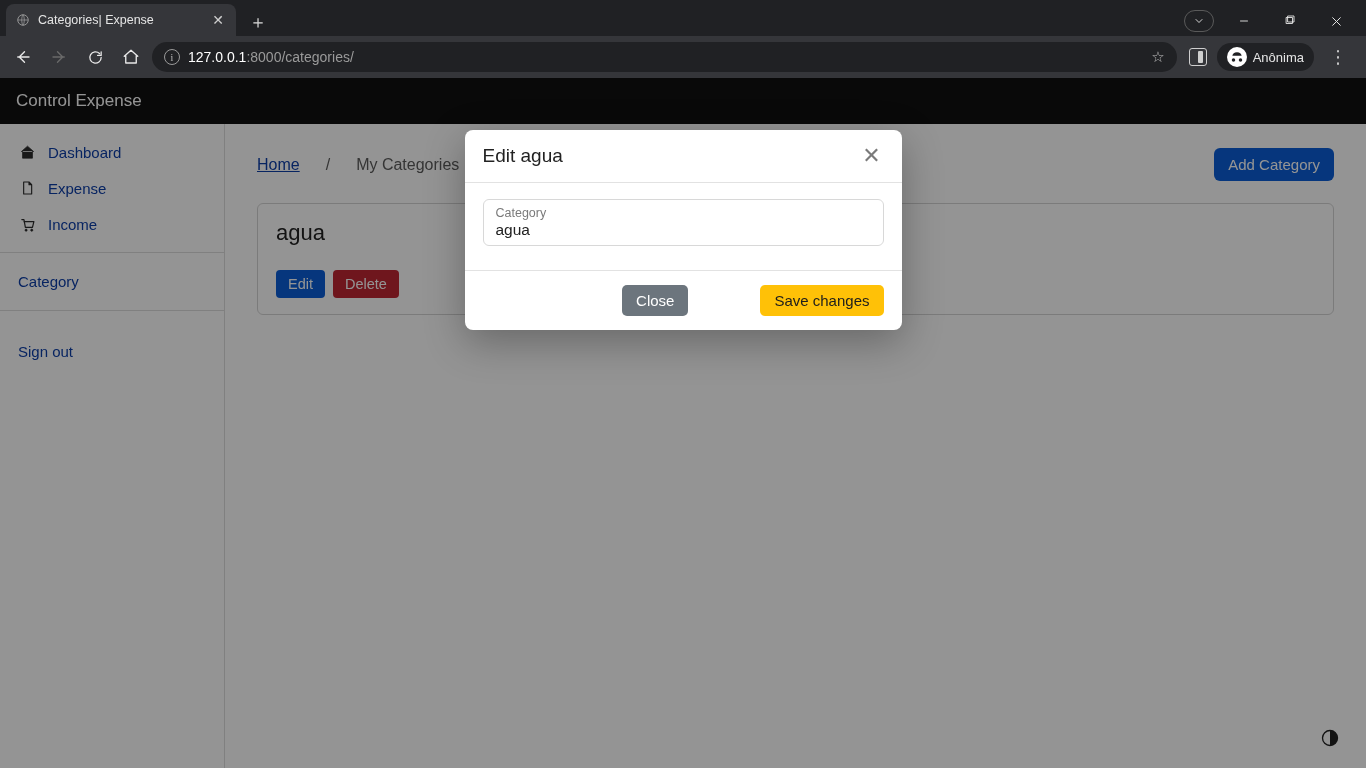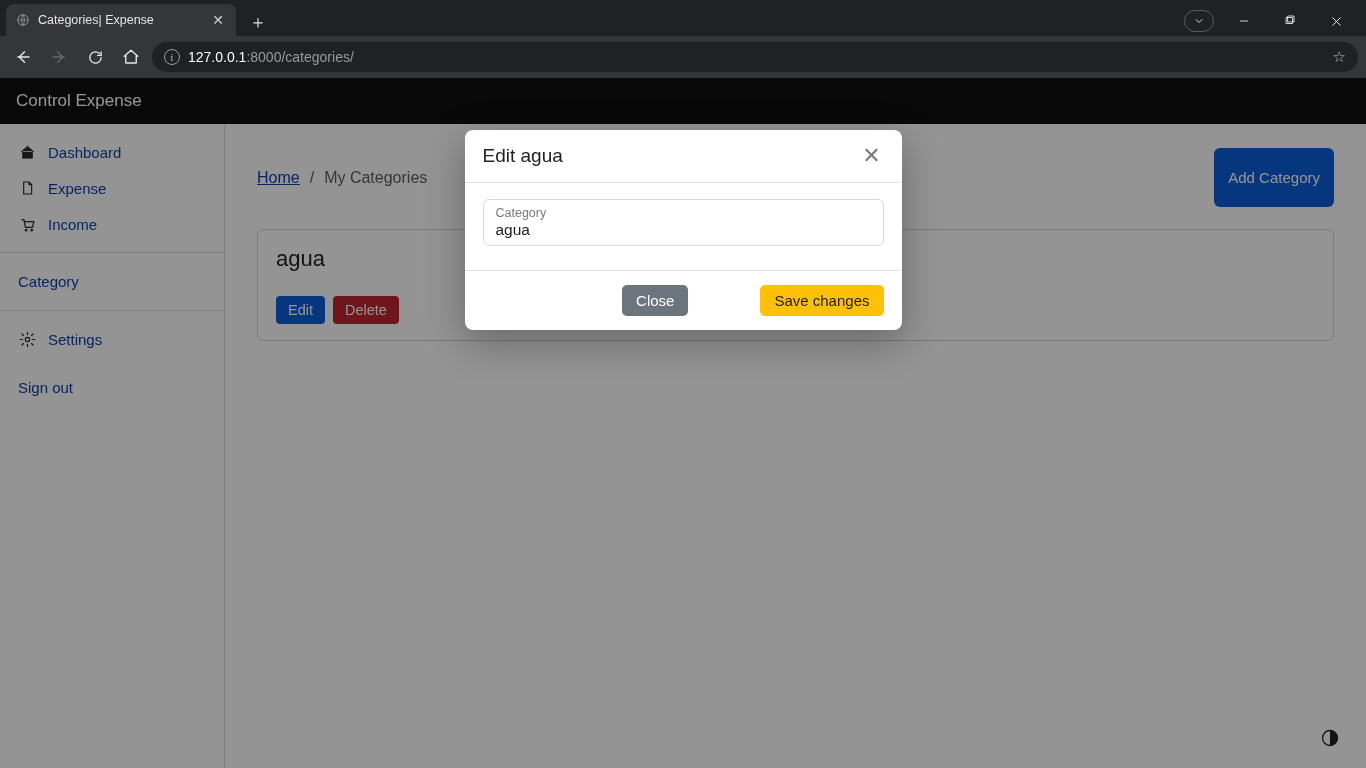--- a/index.html
+++ b/index.html
@@ -44,23 +44,23 @@
   .sidebar { width:225px; border-right:1px solid #dcdcdc; background:#fff; display:flex; flex-direction:column; font-size:15px; }
   .sidegroup { padding: 10px 0; border-bottom:1px solid #dcdcdc; }
   .sidegroup.noborder { border-bottom:none; }
   .sideitem { display:flex; align-items:center; gap:12px; padding:9px 18px; color:#0d3ea8; cursor:pointer; }
   .sideitem .ic { width:18px; height:18px; display:flex; align-items:center; justify-content:center; }
   .sideitem.plain { color:#0d3ea8; padding:10px 18px; }
   .sideitem .ic svg { stroke:#2b2b2b; }
 
   .main { flex:1; padding: 24px 32px; position:relative; }
   .pagehead { display:flex; align-items:center; justify-content:space-between; }
-  .breadcrumb { display:flex; align-items:center; gap:10px; font-size:16px; color:#5c5c5c; }
+  .breadcrumb { display:flex; align-items:center; gap:26px; font-size:16px; color:#5c5c5c; }
   .breadcrumb a { color:#0d3ea8; text-decoration: underline; cursor:pointer; }
-  .addbtn { background:#0b5ed7; color:#fff; border:none; border-radius:6px; padding:21px 14px; font-size:15px; cursor:pointer; }
+  .addbtn { background:#0b5ed7; color:#fff; border:none; border-radius:6px; padding:8px 14px; font-size:15px; cursor:pointer; }
 
   .card { margin-top: 22px; border:1px solid #d5d5d5; border-radius:6px; padding:16px 18px; }
   .card h3 { font-size:22px; font-weight:500; color:#222; margin-bottom:10px; }
   .card .actions { display:flex; gap:8px; }
   .btn { border:none; border-radius:4px; padding:6px 12px; font-size:14.5px; color:#fff; cursor:pointer;margin-top:14px; }
   .btn-primary { background:#0b5ed7; }
   .btn-danger { background:#c02632; }
 
   
   .backdrop { position:absolute; inset:0; background:rgba(0,0,0,0.42); z-index:10; }
@@ -145,20 +145,32 @@
           <path class="strokew" d="M3 11l9-8 9 8M5 10v10h14V10"></path>
         </svg>
     </div>
     <div class="omnibox">
       <span class="info">i</span>
       <span>
         <span class="host">127.0.0.1</span><span class="path">:8000</span><span class="path">/categories/</span>
       </span>
       <span class="star">☆</span>
     </div>
+    <div class="rightcluster">
+      <div class="panelicon"></div>
+      <div class="incognito">
+        <span class="mask">
+          <svg viewBox="0 0 24 24">
+              <path d="M4 10c1-4 3-6 8-6s7 2 8 6H4zm2 4a3 3 0 1 0 0 6 3 3 0 0 0 0-6zm12 0a3 3 0 1 0 0 6 3 3 0 0 0 0-6zM9 17h6" fill="#202124"></path>
+            </svg>
+        </span>
+        <span>Anônima</span>
+      </div>
+      <div class="kebab">⋮</div>
+    </div>
   </div>
 </div>
 
 <div class="viewport">
   <div class="app">
     <div class="appheader">
       <span>Control Expense</span>
     </div>
     <div class="appbody">
 
@@ -190,29 +202,20 @@
             </span>
             <span>Income</span>
           </div>
         </div>
         <div class="sidegroup">
           <div class="sideitem plain">
             <span>Category</span>
           </div>
         </div>
         <div class="sidegroup noborder">
-          <div class="sideitem">
-            <span class="ic">
-              <svg width="17" height="17" viewBox="0 0 24 24">
-                  <circle cx="12" cy="12" r="3" class="stroke"></circle>
-                  <path class="stroke" d="M12 2v3M12 19v3M4.2 4.2l2.1 2.1M17.7 17.7l2.1 2.1M2 12h3M19 12h3M4.2 19.8l2.1-2.1M17.7 6.3l2.1-2.1"></path>
-                </svg>
-            </span>
-            <span>Settings</span>
-          </div>
           <div class="sideitem plain" style="margin-top:12px;">
             <span>Sign out</span>
           </div>
         </div>
       </nav>
 
       <main class="main">
         <div class="pagehead">
           <div class="breadcrumb">
             <a>Home</a>

